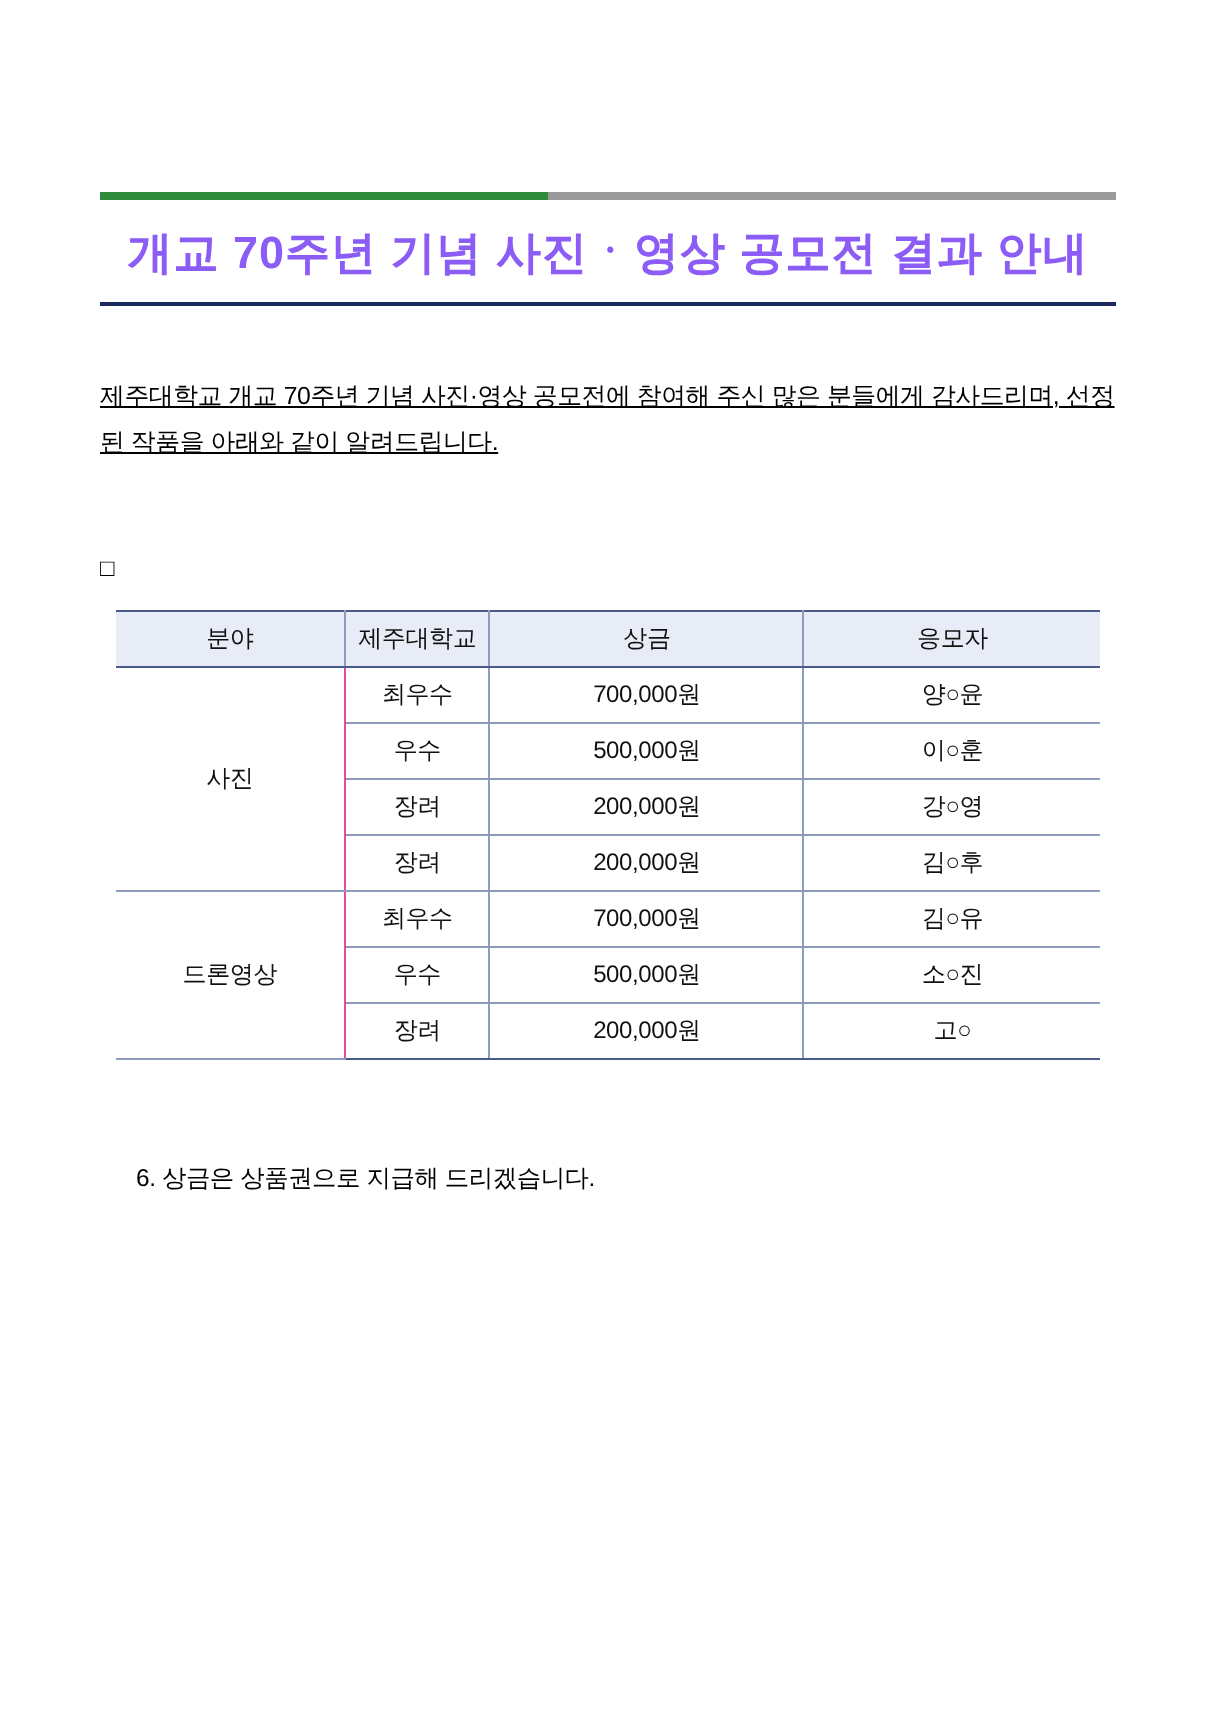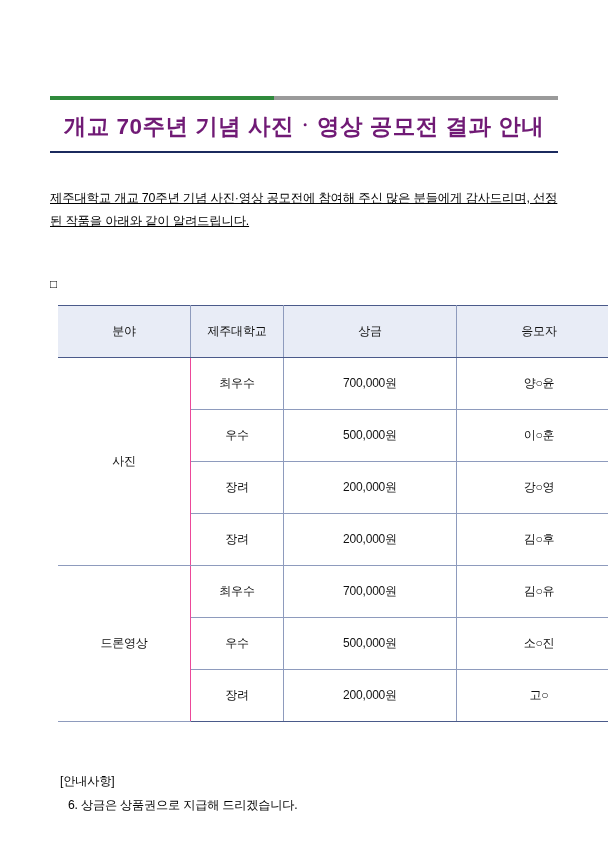--- a/index.html
+++ b/index.html
@@ -31,21 +31,21 @@
     display: flex;
     height: 4px;
     width: 100%;
   }
   .rule-top .seg-green { background: #2f8a3c; flex: 0 0 44%; }
   .rule-top .seg-gray  { background: #9a9a9a; flex: 1 1 auto; }
 
   .title-text {
     font-size: 22.5px;
     font-weight: bold;
-    color: #701a75;
+    color: #8b5cf6;
     letter-spacing: 0.5px;
     text-align: center;
     padding: 11px 0 9px 0;
     white-space: nowrap;
   }
   .rule-bottom {
     height: 2px;
     width: 100%;
     background: #1b2a5e;
   }
@@ -92,21 +92,21 @@
     width: 492px;
     margin: 0 auto;
     font-size: 12px;
     table-layout: fixed;
   }
   table.results th,
   table.results td {
     border: 1px solid #8e9bbd;
     text-align: center;
     height: 27px;
-    padding: 12px;
+    padding: 0;
     letter-spacing: -0.2px;
     color: #111;
     font-weight: normal;
   }
   table.results thead th {
     background: #e8ecf6;
     font-weight: normal;
     border-top: 1px solid #4a5a8a;
     border-bottom: 1px solid #4a5a8a;
   }
@@ -216,17 +216,16 @@
           <td>장려</td>
           <td>200,000원</td>
           <td class="applicant">고○</td>
         </tr>
 
       </tbody>
     </table>
   </div>
 
   <div class="notes">
-    <div class="note-title">[안내사항]</div>
     <div class="note-item">6. 상금은 상품권으로 지급해 드리겠습니다.</div>
   </div>
 
 </div>
 
 </body></html>

